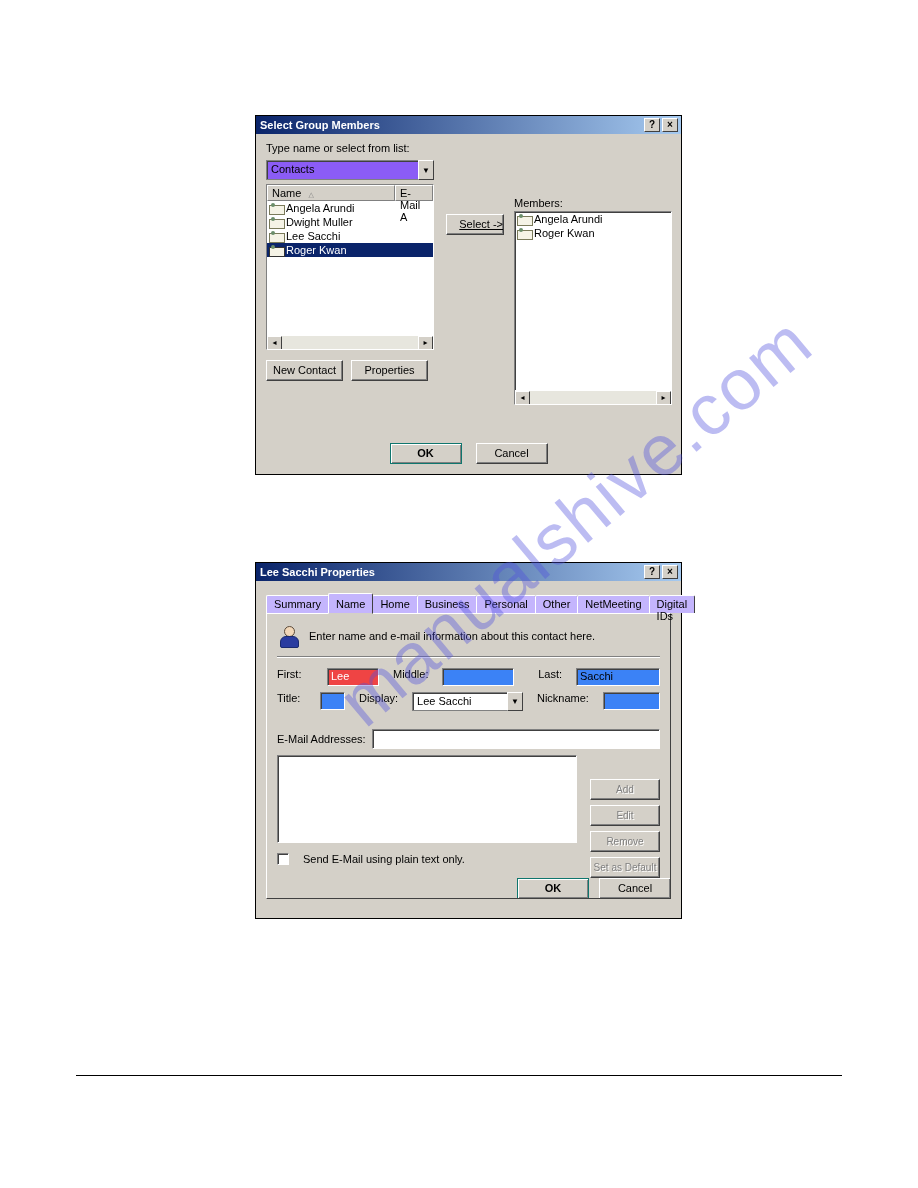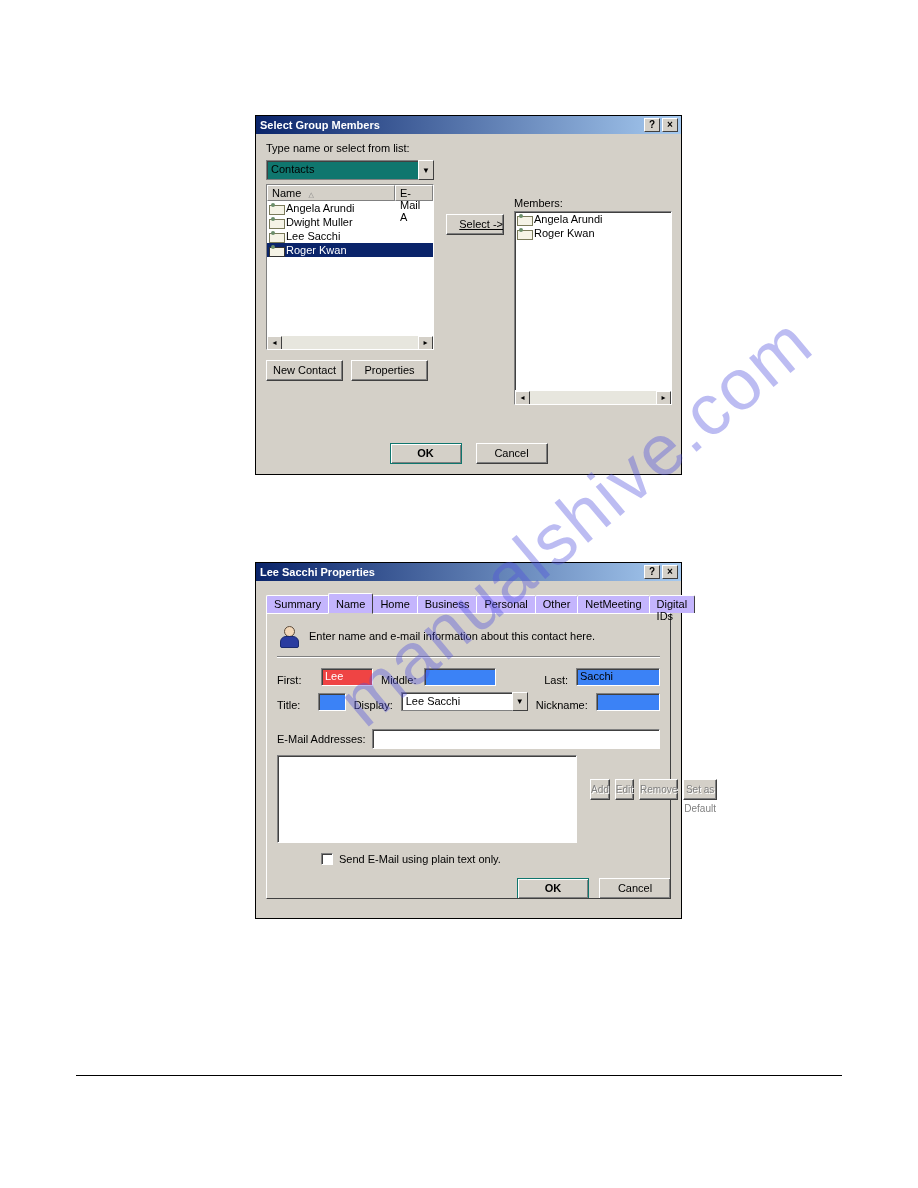--- a/index.html
+++ b/index.html
@@ -108,21 +108,21 @@
     color: #808080;
     text-shadow: 1px 1px 0 #fff;
   }
   .combo {
     display: flex;
     align-items: stretch;
     height: 20px;
   }
   .combo .combo-text {
     flex: 1;
-    background: #0f766e;
+    background: #8b5cf6;
     border: 1px solid #808080;
     border-right: none;
     box-shadow: inset 1px 1px 0 #404040;
     padding: 2px 4px;
     font-size: 11px;
   }
   .combo .combo-arrow {
     width: 16px;
     background: #d4d0c8;
     border: 1px solid #fff;
@@ -282,42 +282,42 @@
   }
   .person-icon::before {
     content:""; position:absolute; left:7px; top:2px; width:9px; height:9px;
     background:#f2d7b8; border:1px solid #5a4a3a; border-radius:50%;
   }
   .person-icon::after {
     content:""; position:absolute; left:3px; top:12px; width:17px; height:10px;
     background:#2a3ca0; border:1px solid #1a2a70; border-radius:6px 6px 2px 2px;
   }
   .dlg2 .hr-groove { height:2px; border-top:1px solid #808080; border-bottom:1px solid #fff; margin-bottom:10px;}
-  .dlg2 .form-row { display:flex; align-items:flex-end; gap:8px; margin-bottom:6px; font-size:11px;}
+  .dlg2 .form-row { display:flex; align-items:flex-start; gap:14px; margin-bottom:6px; font-size:11px;}
   .dlg2 .form-row .fl { width: 36px; }
   .dlg2 .sunken-input {
     background:#3b82f6; border:1px solid #808080;
     border-right-color:#fff; border-bottom-color:#fff;
     box-shadow: inset 1px 1px 0 #404040;
     height: 18px; padding: 1px 3px; font-size:11px;
   }
   .dlg2 .sunken-input.sel { background:#ef4444; color:#fff; }
   .dlg2 .fi-first { width: 52px; }
   .dlg2 .fi-mid { width: 72px; }
   .dlg2 .fi-last { width: 84px; }
   .dlg2 .fi-title { width: 30px; }
   .dlg2 .display-combo { width: 140px; height: 19px;}
   .dlg2 .display-combo .combo-text { background:#fff; }
   .dlg2 .fi-nick { width: 70px; }
   .dlg2 .email-row { display:flex; align-items:center; gap:6px; margin-top:18px;}
   .dlg2 .email-input { flex:1; height:20px;}
-  .dlg2 .side-buttons { position:absolute; right:10px; top:165px; width:70px; display:flex; flex-direction:row; gap:5px;}
+  .dlg2 .side-buttons { position:absolute; right:10px; top:165px; width:70px; display:flex; flex-direction:column; gap:5px;}
   .dlg2 .side-buttons .raised-btn { width:70px; font-size:10px; }
   .dlg2 .email-list { width: 300px; height: 88px; margin-top:6px;}
-  .dlg2 .checkbox-row { display:flex; align-items:flex-start; gap:6px; margin-top:10px; font-size:11px;margin-left:44px;}
+  .dlg2 .checkbox-row { display:flex; align-items:flex-start; gap:14px; margin-top:10px; font-size:11px;}
   .dlg2 .checkbox {
     width:12px; height:12px; background:#fff;
     border:1px solid #808080; border-right-color:#fff; border-bottom-color:#fff;
     box-shadow: inset 1px 1px 0 #404040;
   }
   .dlg2 .bottom-buttons {
     position:absolute; right:10px; bottom:8px; display:flex; gap:10px;
   }
   .dlg2 .bottom-buttons .raised-btn { width:72px; }
 </style>

